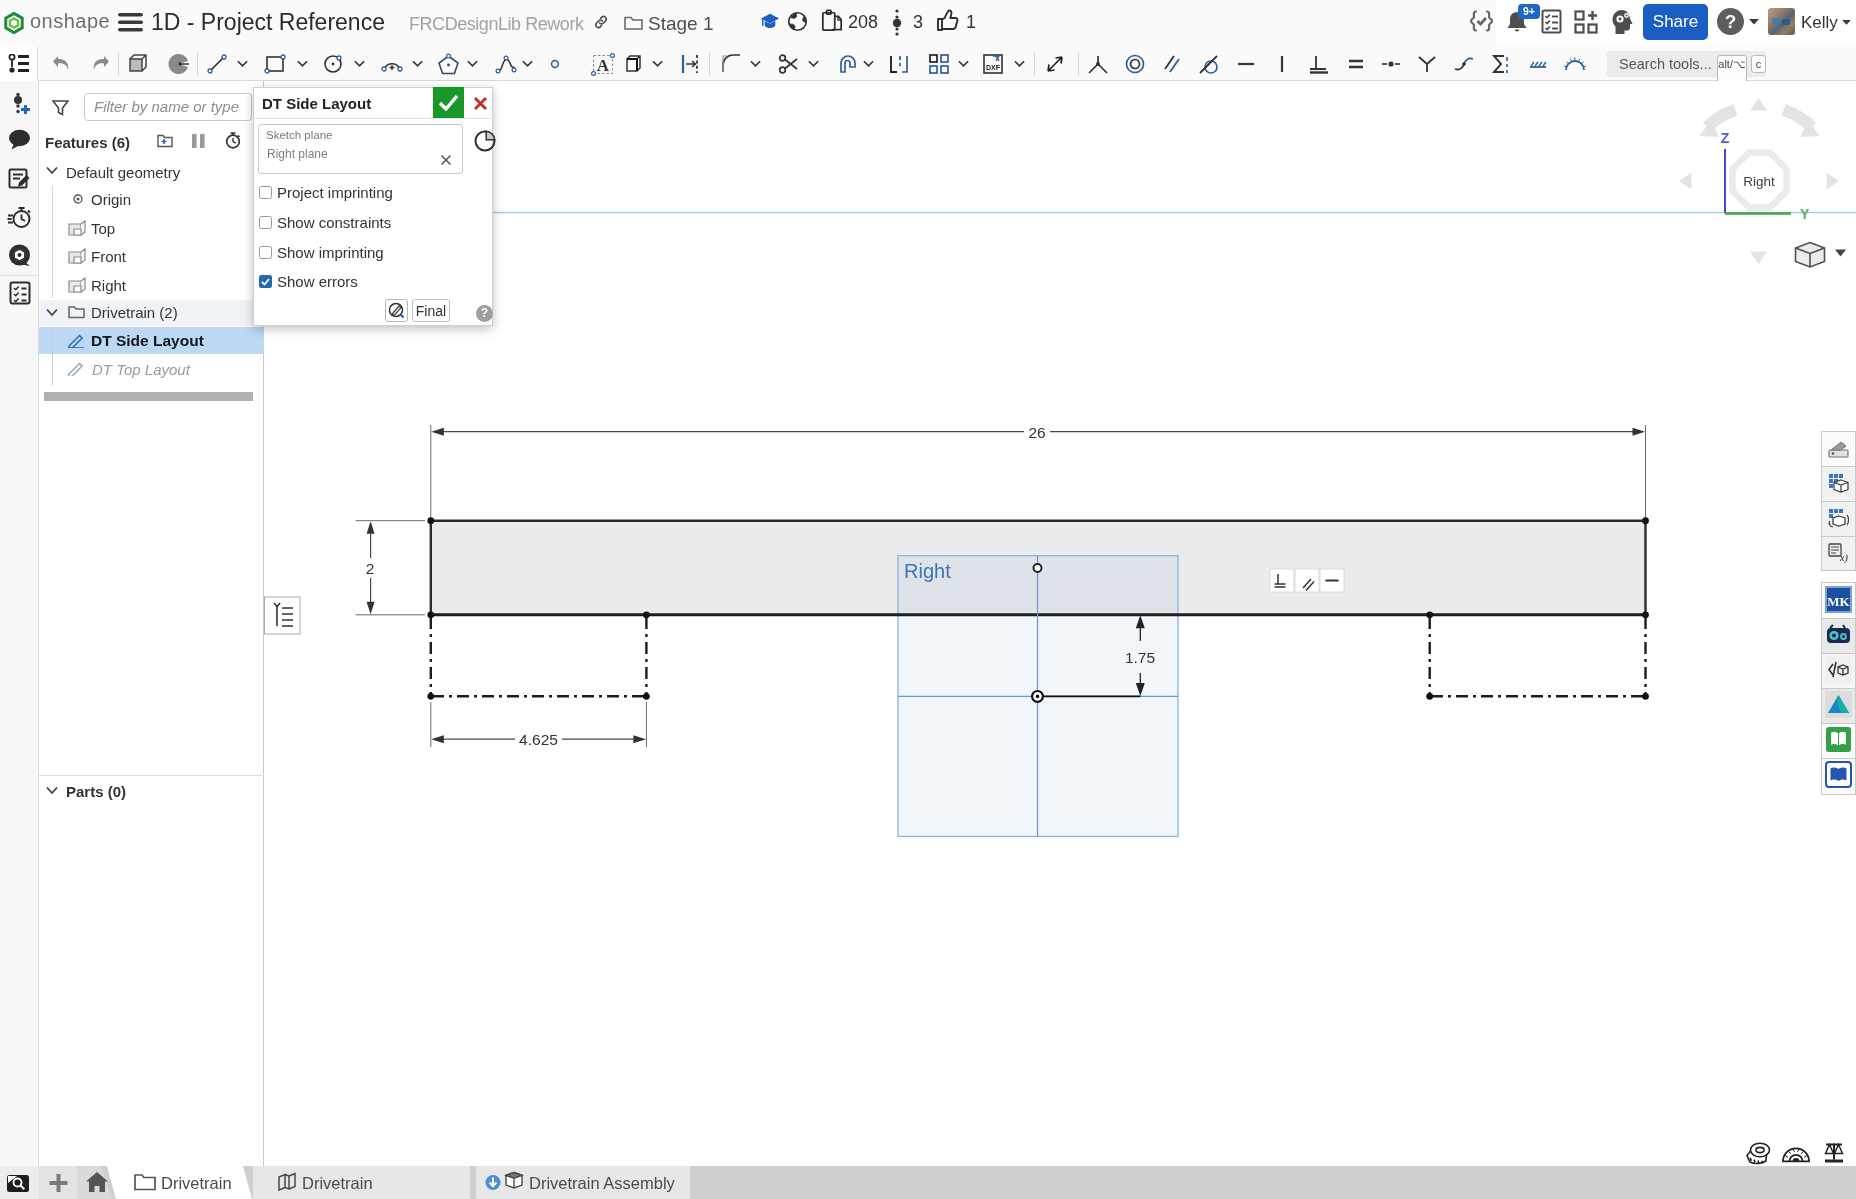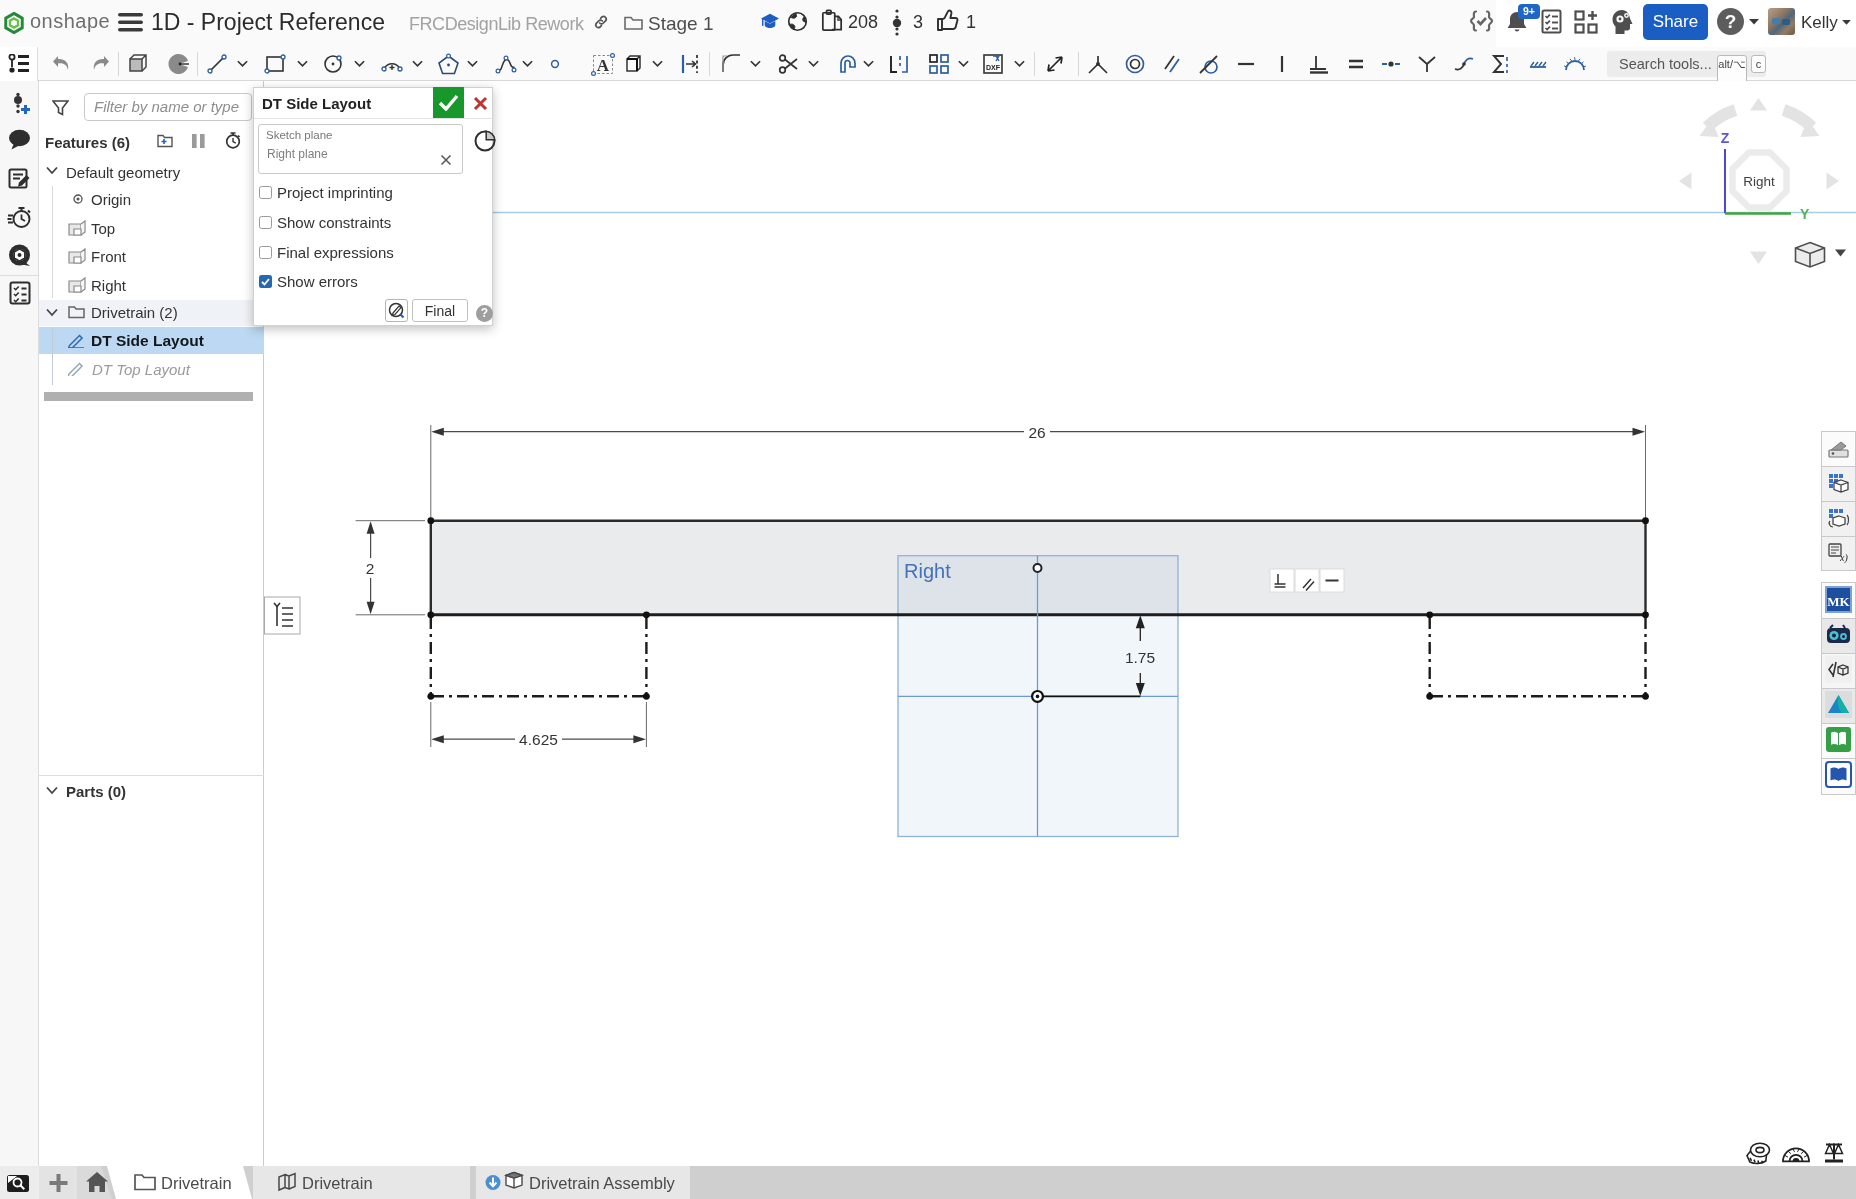--- a/index.html
+++ b/index.html
@@ -724,35 +724,35 @@
     </svg>
   <svg class="abs" style="left:219px;top:41px" width="24" height="24" viewBox="0 0 24 24">
     <circle cx="12" cy="12" r="9.5" fill="none" stroke="#2e2e2e" stroke-width="2"></circle>
     <path d="M13.2 10.8 V2.2 A 9.6 9.6 0 0 1 21.8 10.8 Z" fill="#c9c9c9" stroke="#2e2e2e" stroke-width="1.5"></path>
   </svg>
   <div class="abs" style="left:5px;top:98px;width:13px;height:13px;border:1.5px solid #9a9a9a;border-radius:2.5px;"></div>
   <div class="abs" style="left:23px;top:96px;font-size:15px;color:#333;">Project imprinting</div>
   <div class="abs" style="left:5px;top:128px;width:13px;height:13px;border:1.5px solid #9a9a9a;border-radius:2.5px;"></div>
   <div class="abs" style="left:23px;top:126px;font-size:15px;color:#333;">Show constraints</div>
   <div class="abs" style="left:5px;top:158px;width:13px;height:13px;border:1.5px solid #9a9a9a;border-radius:2.5px;"></div>
-  <div class="abs" style="left:23px;top:156px;font-size:15px;color:#333;">Final expressions</div>
+  <div class="abs" style="left:23px;top:156px;font-size:15px;color:#333;">Show imprinting</div>
   <div class="abs" style="left:5px;top:187px;width:13px;height:13px;background:#2769b0;border-radius:2.5px;">
     <svg style="position:absolute;left:2px;top:3px" width="9" height="8" viewBox="0 0 9 8">
         <path d="M1 4 l2.5 2.5 L8 1" fill="none" stroke="#fff" stroke-width="1.8"></path>
       </svg>
   </div>
   <div class="abs" style="left:23px;top:185px;font-size:15px;color:#333;">Show errors</div>
   <div class="abs" style="left:131px;top:211px;width:23px;height:23px;border:1px solid #b5b5b5;border-radius:3px;">
     <svg style="position:absolute;left:2px;top:2px" width="17" height="17" viewBox="0 0 17 17">
       <circle cx="8" cy="8" r="6.5" fill="none" stroke="#333" stroke-width="1.5"></circle>
       <path d="M5 11 L11 4 l2 1.6 L7 12.5 l-2.8 0.8 z" fill="#fff" stroke="#333" stroke-width="1.2"></path>
       <path d="M12 12 l3.5 3.5" stroke="#2456b0" stroke-width="2"></path>
     </svg>
   </div>
-  <div class="abs" style="left:158px;top:211px;width:56px;height:23px;border:1px solid #c0c0c0;border-radius:3px;font-size:14px;color:#333;text-align:center;line-height:22px;">Final</div>
+  <div class="abs" style="left:158px;top:211px;width:38px;height:23px;border:1px solid #c0c0c0;border-radius:3px;font-size:14px;color:#333;text-align:center;line-height:22px;">Final</div>
   <div class="abs" style="left:222px;top:217px;width:17px;height:17px;background:#9e9e9e;border-radius:50%;color:#fff;font-size:12px;font-weight:bold;text-align:center;line-height:17px;">?</div>
 </div>
 <div id="bottombar" class="abs">
   <svg width="1856" height="33" viewBox="0 0 1856 33">
     <rect x="0" y="0" width="1856" height="33" fill="#cfcfcf"></rect>
     <rect x="0" y="0" width="39" height="33" fill="#ececec"></rect>
     <rect x="39" y="0" width="38" height="33" fill="#e3e3e3"></rect>
     <path d="M77 0 h24 l11 33 h-35 z" fill="#dadada"></path>
     <path d="M107 0 h136 l9 33 h-136 z" fill="#ffffff"></path>
     <rect x="253" y="0" width="217" height="33" fill="#e7e7e7"></rect>

